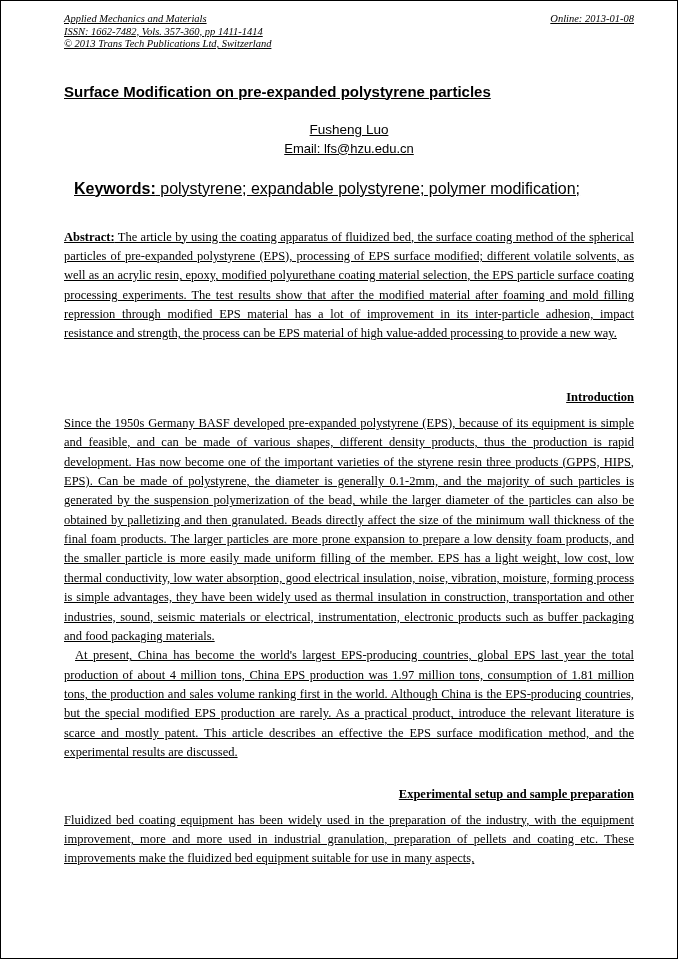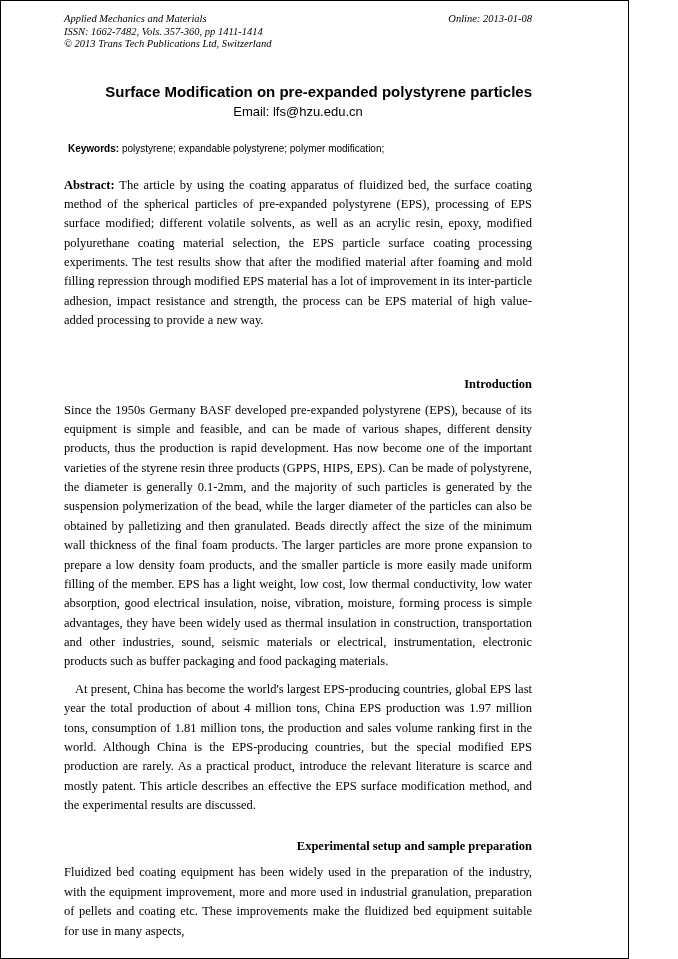--- a/index.html
+++ b/index.html
@@ -1,45 +1,46 @@
 <!DOCTYPE html>
 <html><head>
 <meta charset="utf-8">
 <style>
   html, body {
     margin: 0;
     padding: 0;
     background: #ffffff;
   }
   .page {
-    width: 629px;
+    width: 678px;
     height: 959px;
     box-sizing: border-box;
     border: 1px solid #000;
-    padding: 12px 96px 0 63px;
+    padding: 12px 43px 0 63px;
     font-family: "Liberation Serif", serif;
     color: #000;
     overflow: hidden;
     background: #fff;
+    text-decoration: underline;
   }
   .header {
     display: flex;
     justify-content: space-between;
     align-items: flex-start;
     font-style: italic;
     font-size: 10.5px;
     line-height: 12.5px;
   }
   .header-left div { white-space: nowrap; }
   .header-right { white-space: nowrap; }
   .title {
     font-family: "Liberation Sans", sans-serif;
     font-weight: bold;
     font-size: 15px;
-    text-align: right;
+    text-align: left;
     margin: 32px 0 0 0;
   }
   .author {
     font-family: "Liberation Sans", sans-serif;
     font-size: 13.5px;
     text-align: center;
     margin-top: 22px;
   }
   .affiliation {
     font-family: "Liberation Sans", sans-serif;
@@ -48,62 +49,63 @@
     margin-top: 14px;
   }
   .email {
     font-family: "Liberation Sans", sans-serif;
     font-size: 13px;
     text-align: center;
     margin-top: 4px;
   }
   .keywords {
     font-family: "Liberation Sans", sans-serif;
-    font-size: 10px;
-    margin: 24px 0 0 4px;
+    font-size: 16px;
+    margin: 24px 0 0 10px;
   }
   .abstract {
     font-size: 12.5px;
     line-height: 1.55;
     text-align: justify;
-    margin: 22px 0 0 0;
+    margin: 30px 0 0 0;
   }
   h2 {
     font-family: "Liberation Serif", serif;
     font-weight: bold;
     font-size: 12.5px;
     margin: 24px 0 0 0;
     text-align: right;
   }
   h2.big-gap { margin-top: 46px; }
   p.body {
     font-size: 12.5px;
     line-height: 1.55;
     text-align: justify;
     margin: 9px 0 0 0;
   }
-  p.body.no-gap { margin-top: 8px; }
+  p.body.no-gap { margin-top: 0; }
   p.body.indent { text-indent: 11px; }
 </style>
 </head>
 <body>
 
 <div class="page">
 
   <div class="header">
     <div class="header-left">
       <div>Applied Mechanics and Materials</div>
       <div>ISSN: 1662-7482, Vols. 357-360, pp 1411-1414</div>
       <div>© 2013 Trans Tech Publications Ltd, Switzerland</div>
     </div>
     <div class="header-right">Online: 2013-01-08</div>
   </div>
 
   <h1 class="title">Surface Modification on pre-expanded polystyrene particles</h1>
 
+  <div class="author">Fusheng Luo</div>
 
   <div class="email">Email: lfs@hzu.edu.cn</div>
 
   <p class="keywords"><b>Keywords:</b><span> polystyrene; expandable polystyrene; polymer modification;</span></p>
 
   <p class="abstract"><b>Abstract:</b><span> The article by using the coating apparatus of fluidized bed, the surface coating method of the spherical particles of pre-expanded polystyrene (EPS), processing of EPS surface modified; different volatile solvents, as well as an acrylic resin, epoxy, modified polyurethane coating material selection, the EPS particle surface coating processing experiments. The test results show that after the modified material after foaming and mold filling repression through modified EPS material has a lot of improvement in its inter-particle adhesion, impact resistance and strength, the process can be EPS material of high value-added processing to provide a new way.</span></p>
 
   <h2 class="big-gap">Introduction</h2>
   <p class="body">Since the 1950s Germany BASF developed pre-expanded polystyrene (EPS), because of its equipment is simple and feasible, and can be made of various shapes, different density products, thus the production is rapid development. Has now become one of the important varieties of the styrene resin three products (GPPS, HIPS, EPS). Can be made of polystyrene, the diameter is generally 0.1-2mm, and the majority of such particles is generated by the suspension polymerization of the bead, while the larger diameter of the particles can also be obtained by palletizing and then granulated. Beads directly affect the size of the minimum wall thickness of the final foam products. The larger particles are more prone expansion to prepare a low density foam products, and the smaller particle is more easily made uniform filling of the member. EPS has a light weight, low cost, low thermal conductivity, low water absorption, good electrical insulation, noise, vibration, moisture, forming process is simple advantages, they have been widely used as thermal insulation in construction, transportation and other industries, sound, seismic materials or electrical, instrumentation, electronic products such as buffer packaging and food packaging materials.</p>
   <p class="body no-gap indent">At present, China has become the world's largest EPS-producing countries, global EPS last year the total production of about 4 million tons, China EPS production was 1.97 million tons, consumption of 1.81 million tons, the production and sales volume ranking first in the world. Although China is the EPS-producing countries, but the special modified EPS production are rarely. As a practical product, introduce the relevant literature is scarce and mostly patent. This article describes an effective the EPS surface modification method, and the experimental results are discussed.</p>

